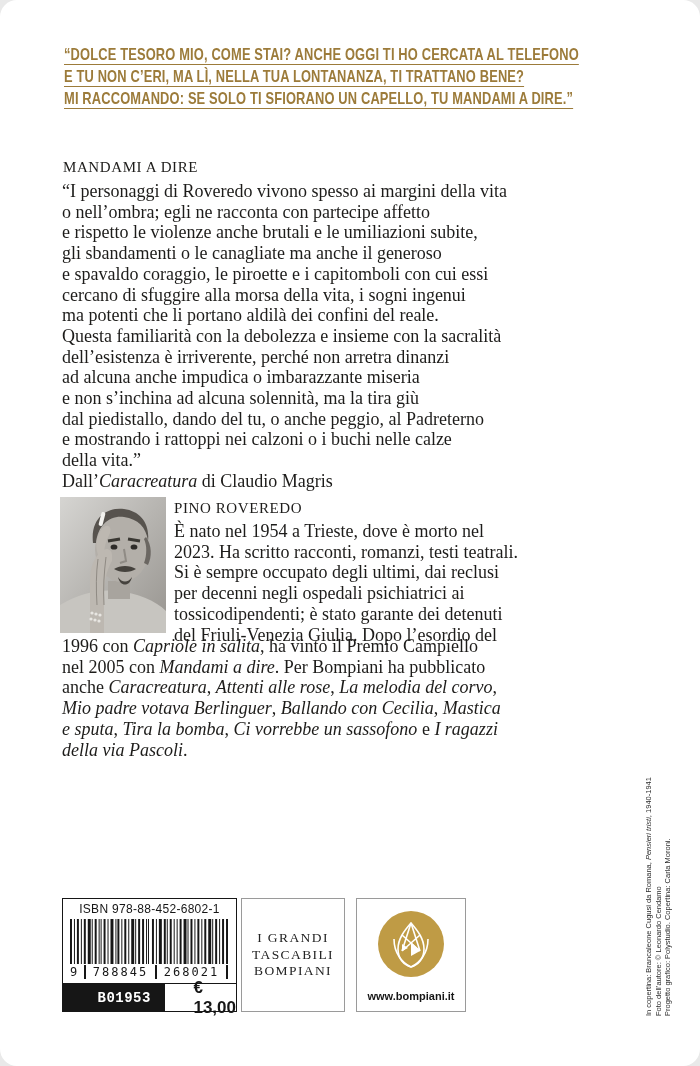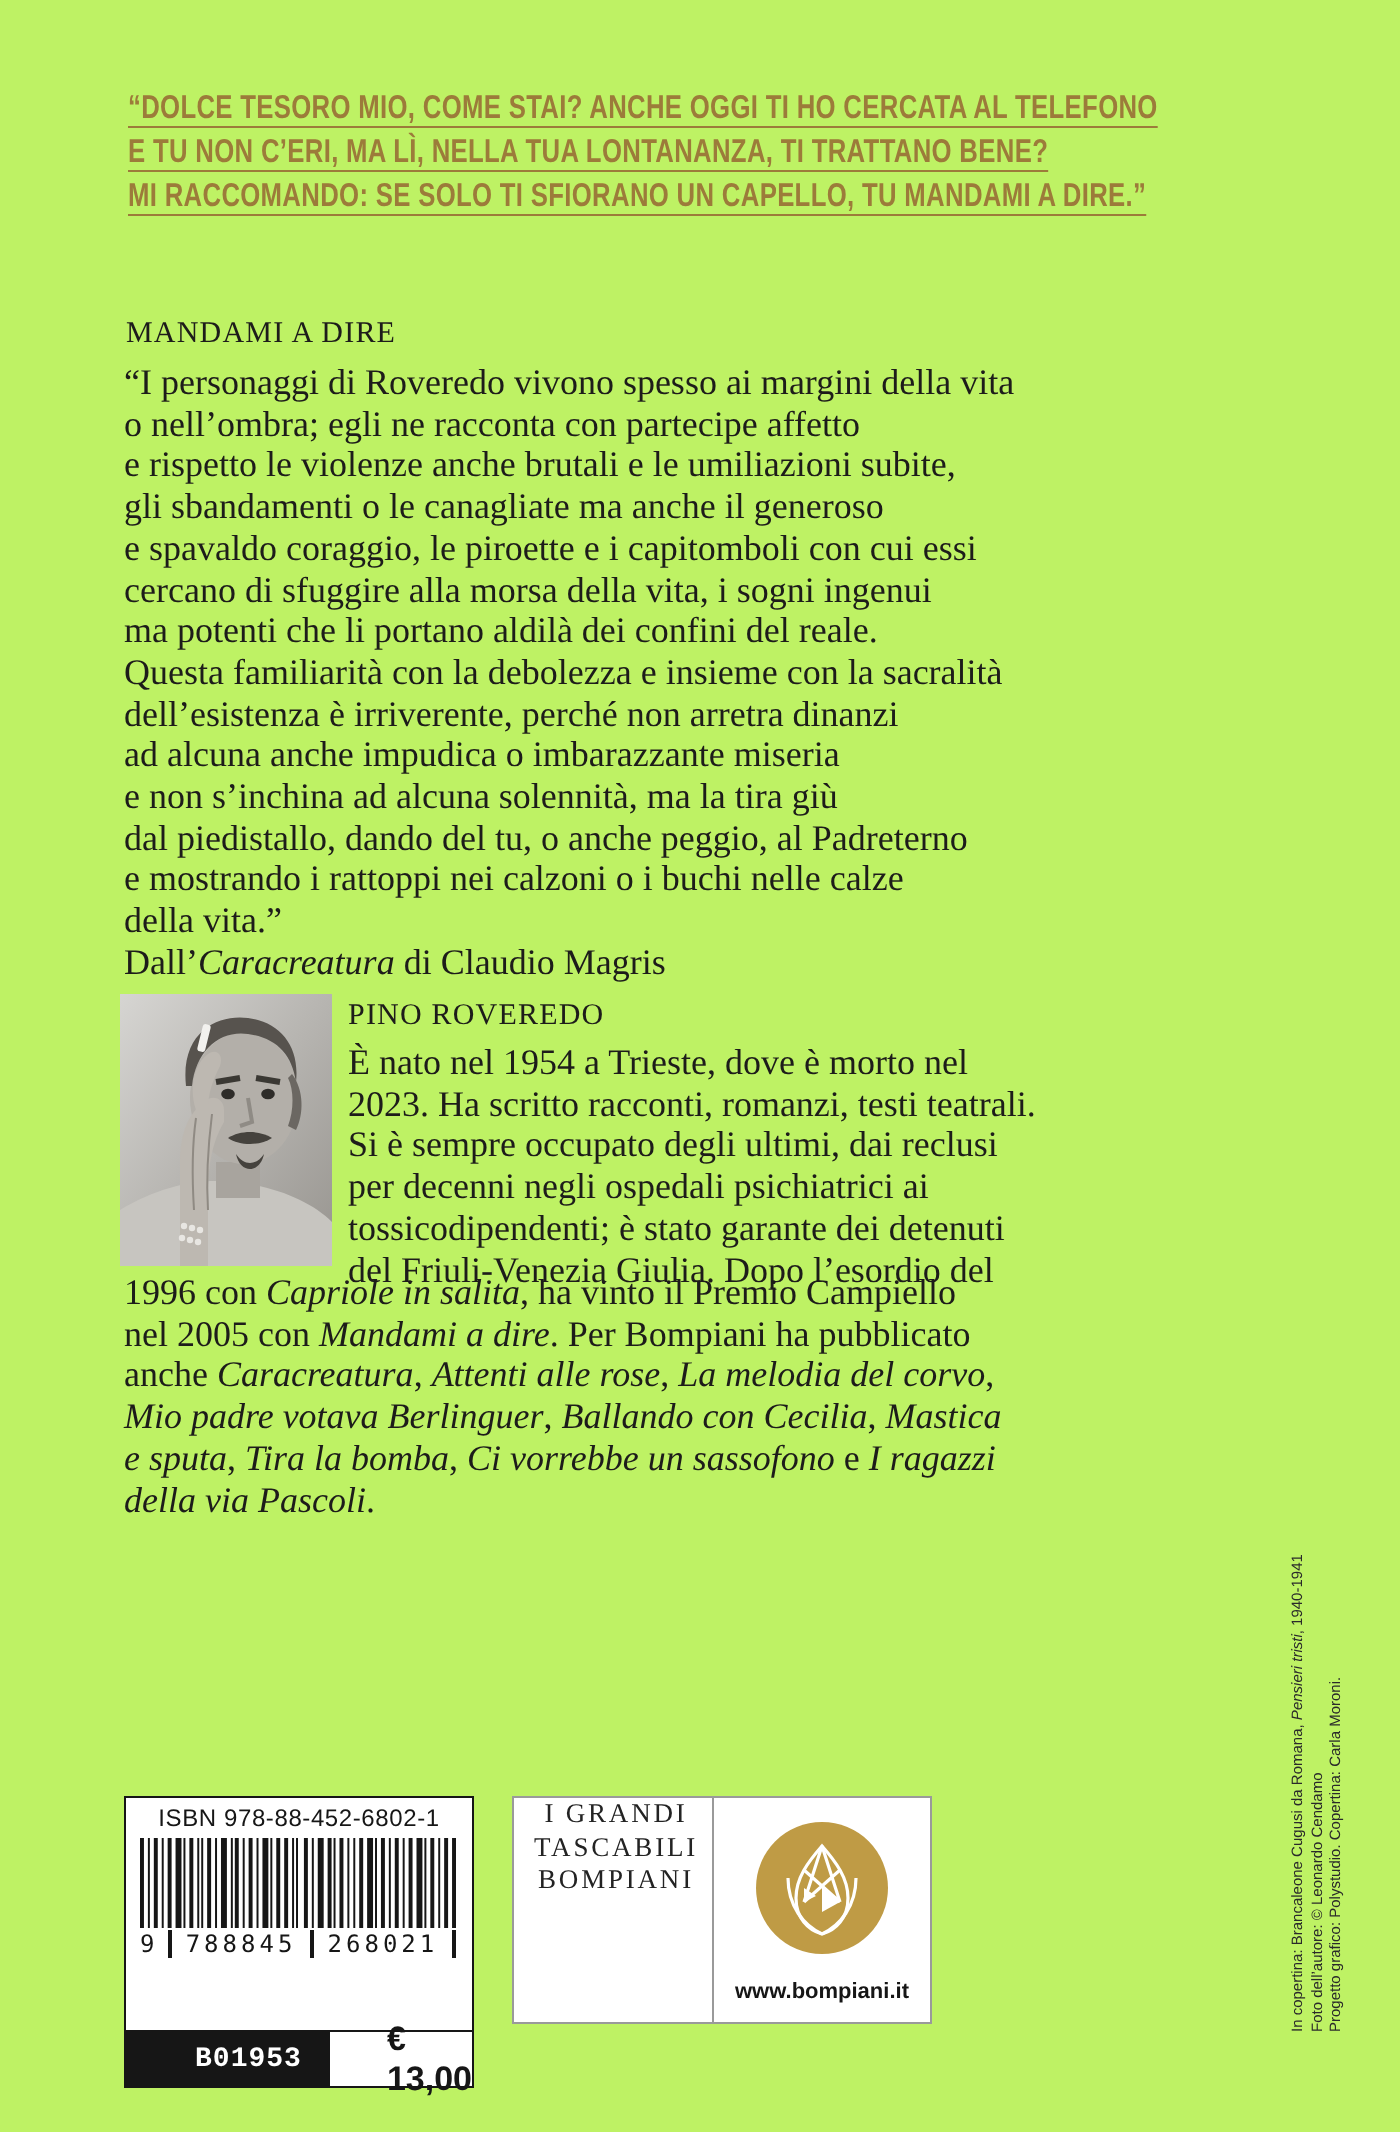--- a/index.html
+++ b/index.html
@@ -1,20 +1,21 @@
 <!DOCTYPE html>
 <html style="--quote_gold: #9c7b3a; --logo_gold: #bf9b45; --ink: #1d1c1a;"><head>
 <meta charset="utf-8">
 <style>
   html,body { margin:0; padding:0; background:#e9e9e9; }
   .cover {
     position:relative; width:700px; height:1066px; margin:0 auto;
-    background:#bef264; overflow:hidden;
+    background:#ffffff; overflow:hidden;
     font-family:"Liberation Serif","DejaVu Serif",serif;
     color:var(--ink,#1d1c1a);
+    border-radius:17px;
   }
   
   .top-quote {
     position:absolute; left:64px; top:44px; width:745px;
     font-family:"Liberation Sans","DejaVu Sans",sans-serif;
     font-weight:bold; font-size:16.5px; line-height:21.8px; letter-spacing:.2px;
     color:var(--quote_gold,#9c7b3a);
     white-space:pre-line;
     text-decoration:underline;
     text-underline-offset:3.5px;
@@ -40,21 +41,21 @@
   .bio-side {
     position:absolute; left:174px; top:521px; width:475px;
     font-size:18px; line-height:20.7px; white-space:pre-line;
   }
   .bio-full {
     position:absolute; left:62px; top:636px; width:585px;
     font-size:18px; line-height:20.7px; white-space:pre-line;
   }
   
   .barcode-box {
-    position:absolute; left:62px; top:898px; width:175px; height:146px;
+    position:absolute; left:62px; top:898px; width:175px; height:114px;
     border:1.5px solid #161616; background:#fff; box-sizing:border-box;
   }
   .isbn {
     position:absolute; top:3px; left:0; width:100%;
     text-align:center; font-family:"Liberation Sans",sans-serif;
     font-size:12px; letter-spacing:.3px; color:#161616;
   }
   .bars { position:absolute; top:20px; left:7px; width:158px; height:45px; }
   .digits {
     position:absolute; top:65px; left:7px; width:158px; height:16px;
@@ -72,23 +73,23 @@
     width:49%; background:#161616; color:#fff;
     font-family:Liberation Mono, monospace; font-weight:bold; font-size:14px;
     display:flex; align-items:center; justify-content:center; letter-spacing:.5px;padding-left:20px;
   }
   .price-cell {
     flex:1; font-family:"Liberation Sans",sans-serif; font-weight:bold;
     font-size:17px; color:#161616;
     display:flex; align-items:center; justify-content:center;padding-left:28px;
   }
   .series-box {
-    position:absolute; left:256px; top:898px; width:104px; height:114px;
+    position:absolute; left:241px; top:898px; width:104px; height:114px;
     border:1px solid #9a9a9a; background:#fff; box-sizing:border-box;
-    display:flex; align-items:flex-start; justify-content:center;
+    display:flex; align-items:center; justify-content:center;
   }
   .series-text {
     text-align:center; font-size:13.5px; line-height:16.5px;
     letter-spacing:1.4px; color:#232323; white-space:pre-line;
   }
   .logo-box {
     position:absolute; top:898px; width:110px; height:114px;
     border:1px solid #9a9a9a; background:#fff; box-sizing:border-box;
   }
   .logo-box.bompiani { left:356px; }

